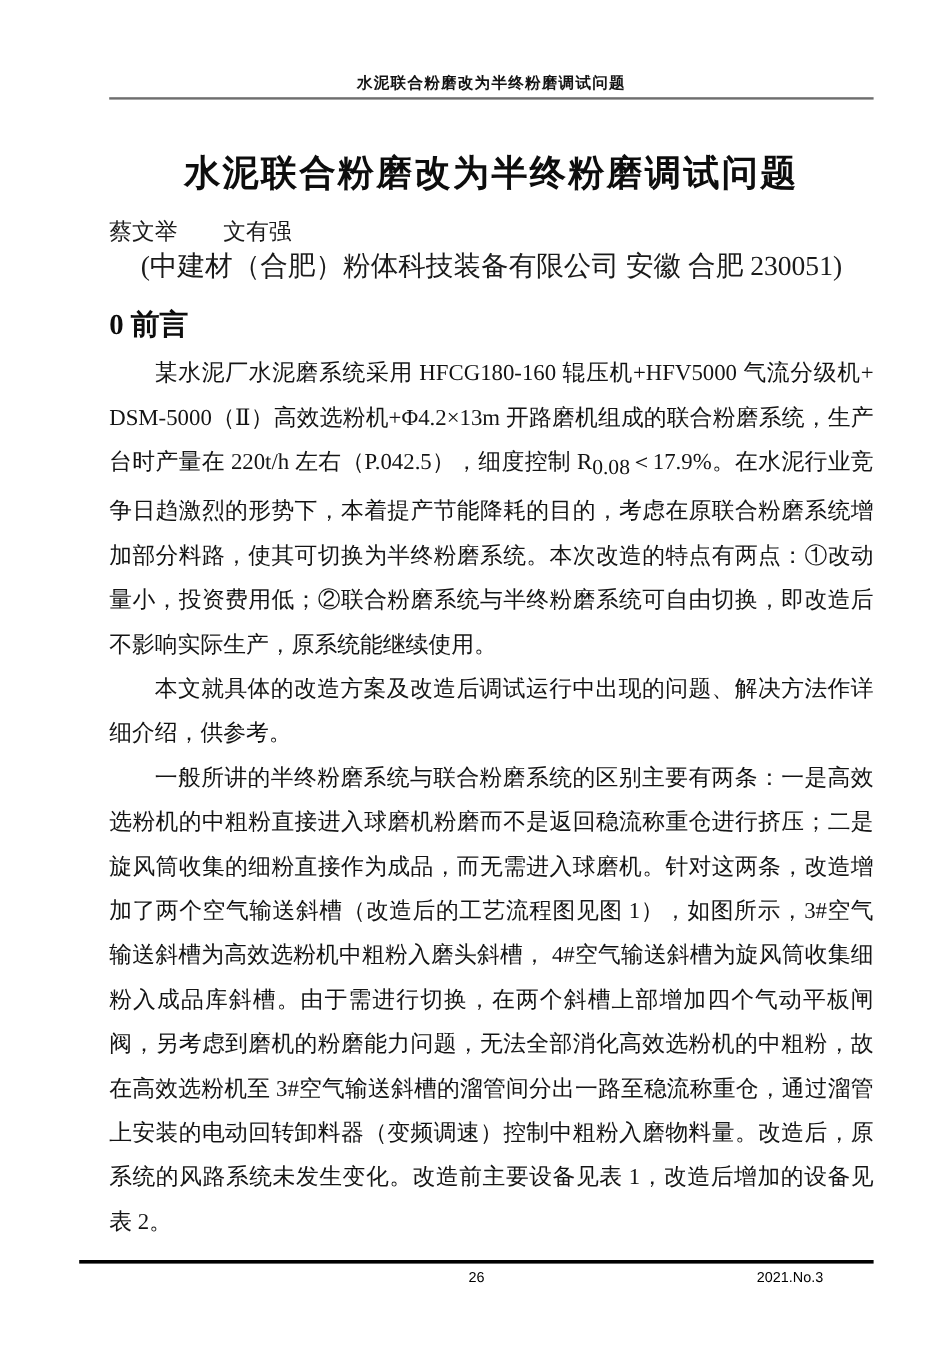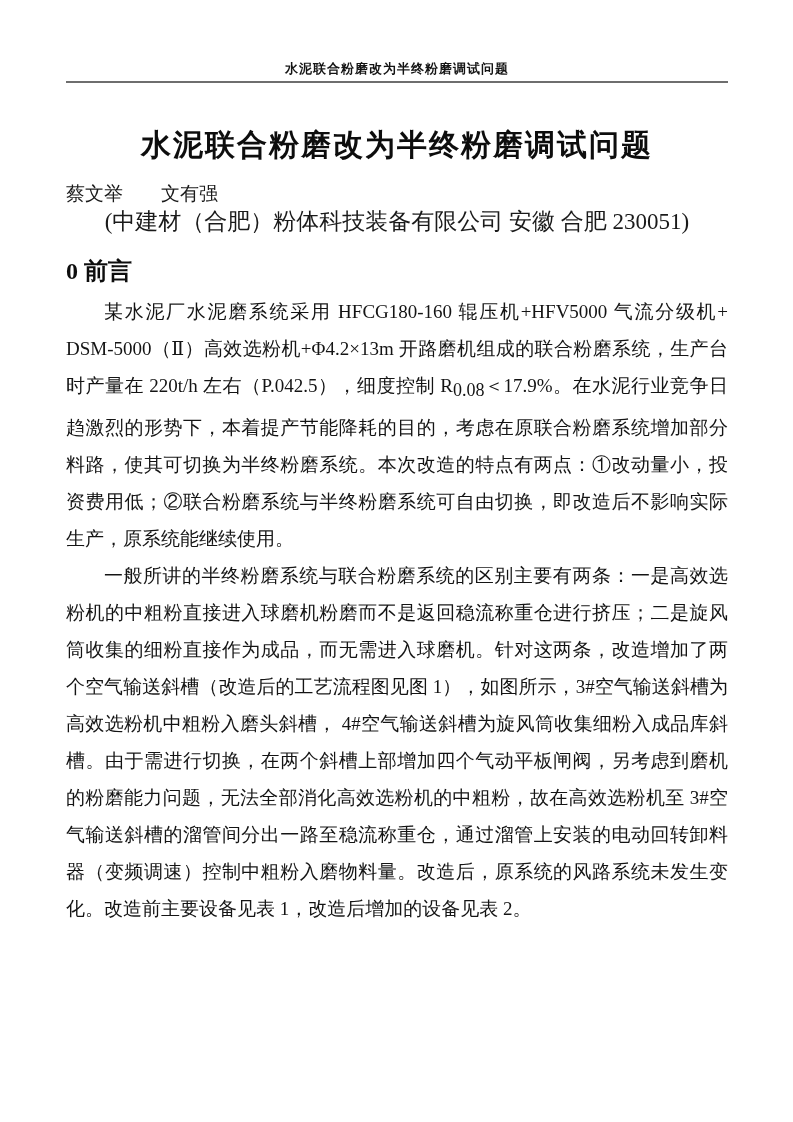--- a/index.html
+++ b/index.html
@@ -10,21 +10,21 @@
   .page {
     position: relative;
     width: 793px;
     height: 1122px;
     margin: 0 auto;
     background: #ffffff;
     color: #141414;
     overflow: hidden;
     font-family: "Liberation Serif", "DejaVu Serif", serif;
     box-sizing: border-box;
-    padding: 0 65px 0 66px;
+    padding: 0 65px 0 91px;
   }
   .running-head {
     padding-top: 60px;
     padding-bottom: 3px;
     text-align: center;
     font-size: 13px;
     font-weight: bold;
     letter-spacing: 1px;
     border-bottom: 2px solid #6e6e6e;
     font-family: "Liberation Serif", "DejaVu Serif", serif;
@@ -111,18 +111,23 @@
   <h1 class="article-title" style="margin-bottom:0;">水泥联合粉磨改为半终粉磨调试问题</h1>
 
   <div class="authors">蔡文举　　文有强</div>
 
   <div class="affiliation">(中建材（合肥）粉体科技装备有限公司 安徽 合肥 230051)</div>
 
   <h2 class="section-heading">0 前言</h2>
 
   <p class="body-para"><span>某水泥厂水泥磨系统采用 HFCG180-160 辊压机+HFV5000 气流分级机+ DSM-5000（Ⅱ）高效选粉机+Φ4.2×13m 开路磨机组成的联合粉磨系统，生产台时产量在 220t/h 左右（P.042.5），细度控制 R</span><span class="subscript">0.08</span><span>＜17.9%。在水泥行业竞争日趋激烈的形势下，本着提产节能降耗的目的，考虑在原联合粉磨系统增加部分料路，使其可切换为半终粉磨系统。本次改造的特点有两点：①改动量小，投资费用低；②联合粉磨系统与半终粉磨系统可自由切换，即改造后不影响实际生产，原系统能继续使用。</span></p>
 
+  <p class="body-para">本文就具体的改造方案及改造后调试运行中出现的问题、解决方法作详细介绍，供参考。</p>
 
 
   <p class="body-para">一般所讲的半终粉磨系统与联合粉磨系统的区别主要有两条：一是高效选粉机的中粗粉直接进入球磨机粉磨而不是返回稳流称重仓进行挤压；二是旋风筒收集的细粉直接作为成品，而无需进入球磨机。针对这两条，改造增加了两个空气输送斜槽（改造后的工艺流程图见图 1），如图所示，3#空气输送斜槽为高效选粉机中粗粉入磨头斜槽， 4#空气输送斜槽为旋风筒收集细粉入成品库斜槽。由于需进行切换，在两个斜槽上部增加四个气动平板闸阀，另考虑到磨机的粉磨能力问题，无法全部消化高效选粉机的中粗粉，故在高效选粉机至 3#空气输送斜槽的溜管间分出一路至稳流称重仓，通过溜管上安装的电动回转卸料器（变频调速）控制中粗粉入磨物料量。改造后，原系统的风路系统未发生变化。改造前主要设备见表 1，改造后增加的设备见表 2。</p>
 
+  <div class="page-footer">
+    <div class="footer-page-number">26</div>
+    <div class="footer-issue">2021.No.3</div>
+  </div>
 
 </div>
 
 </body></html>

